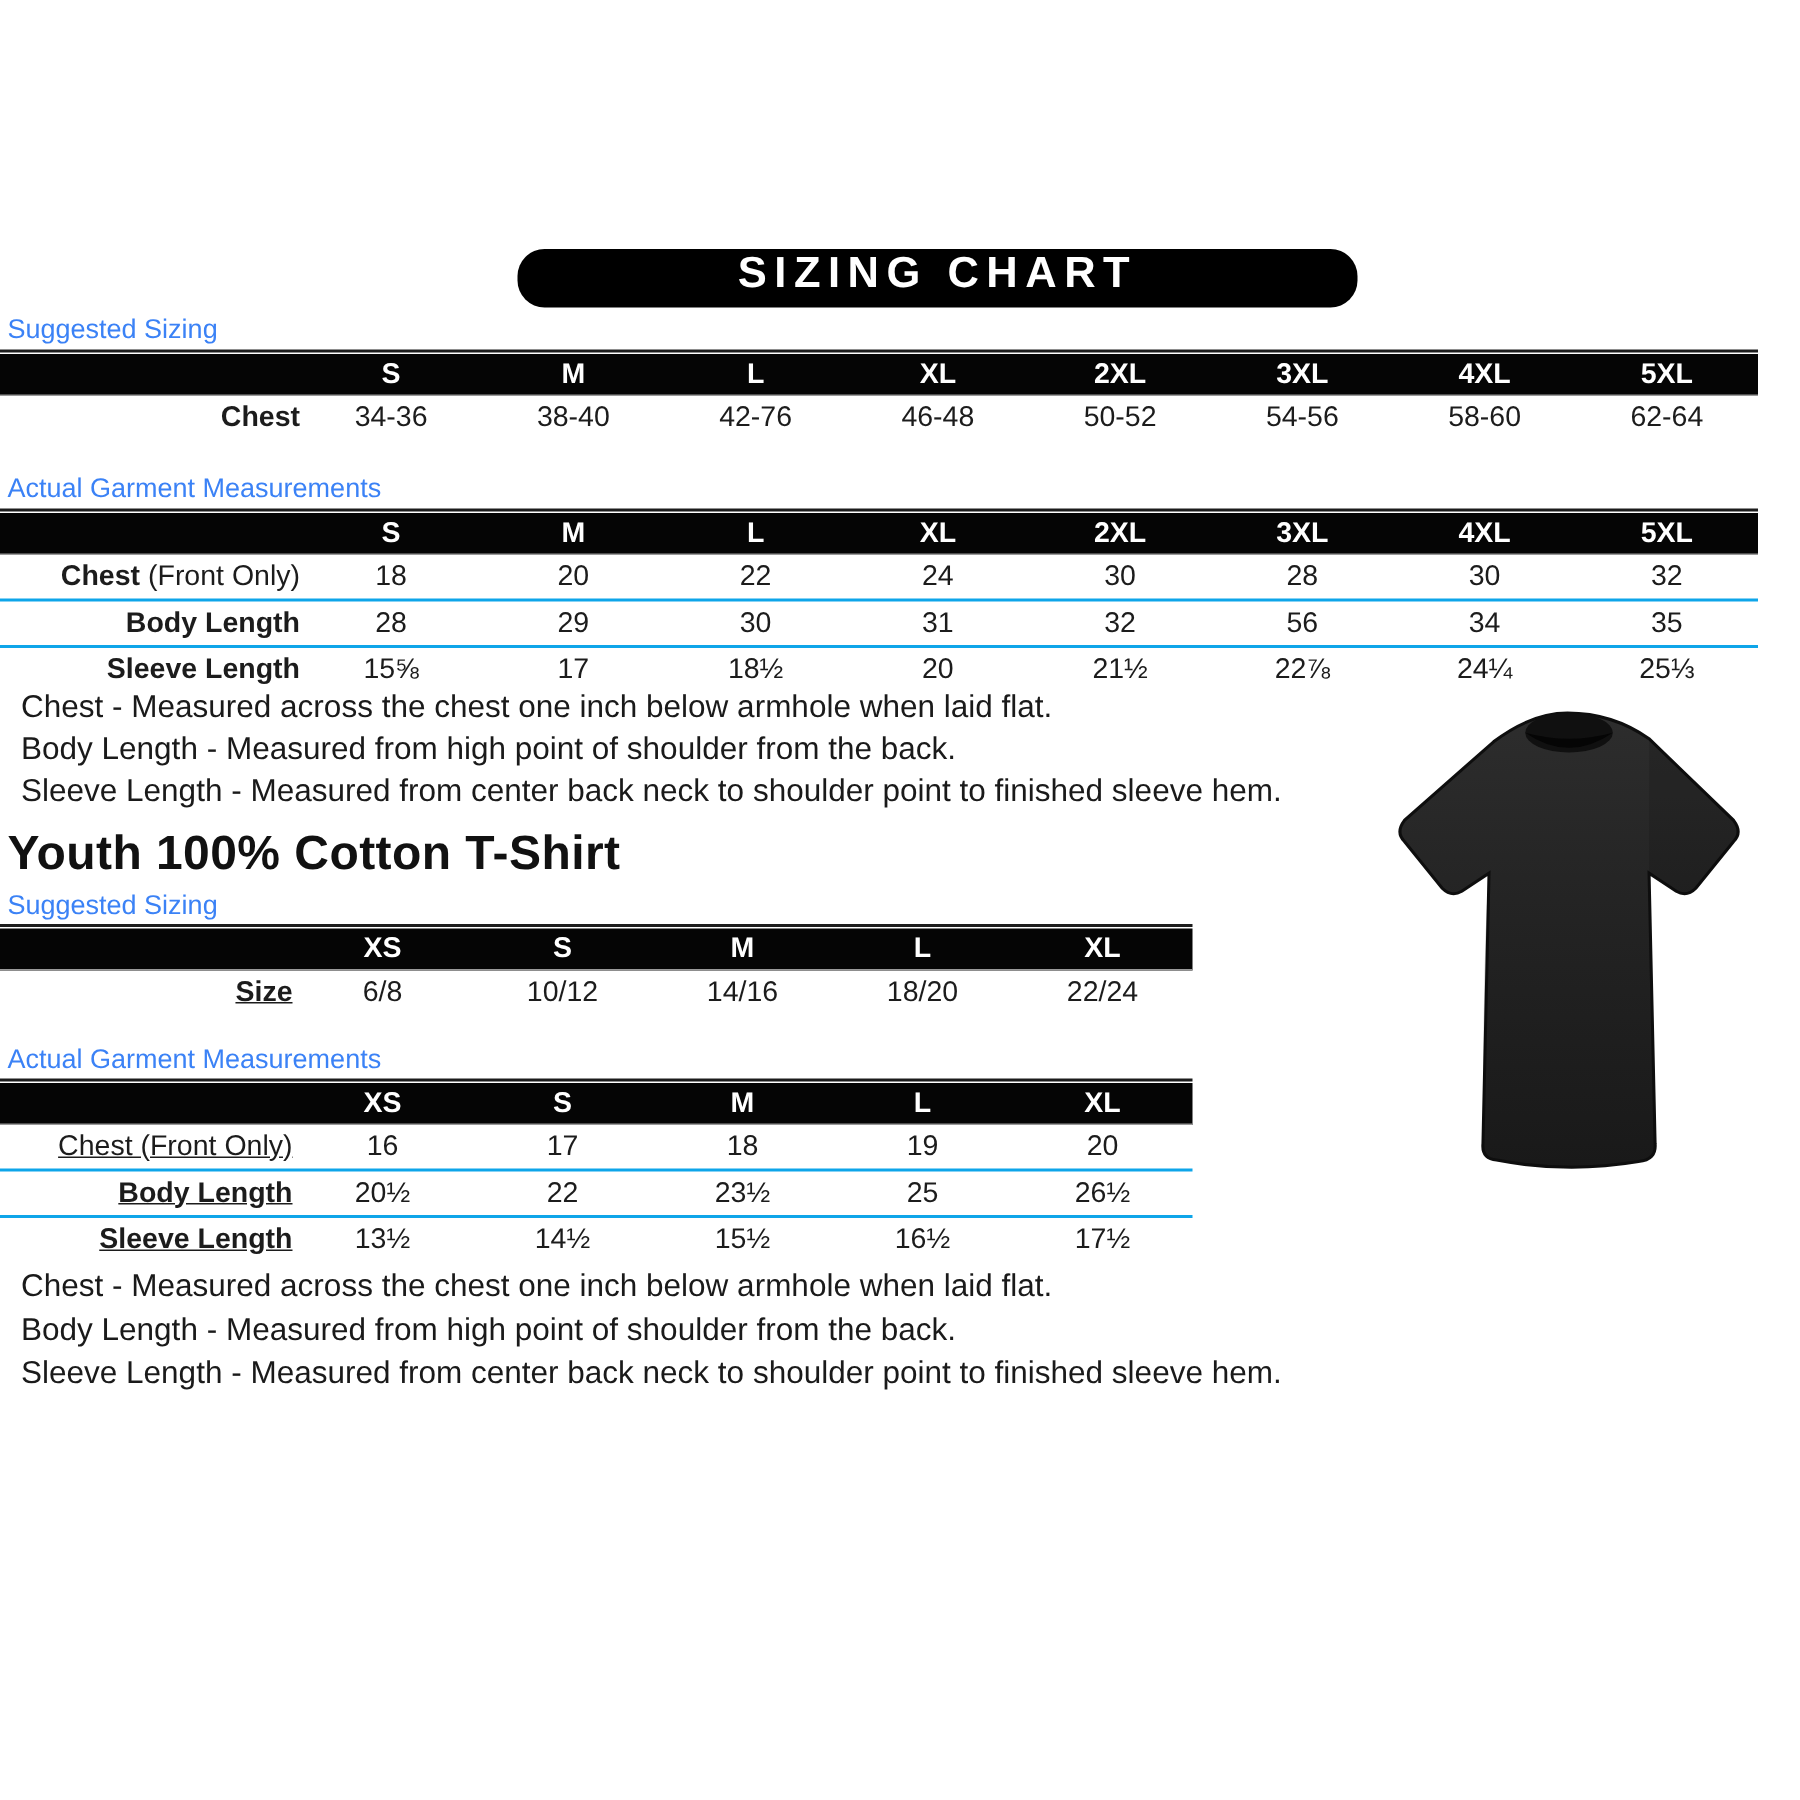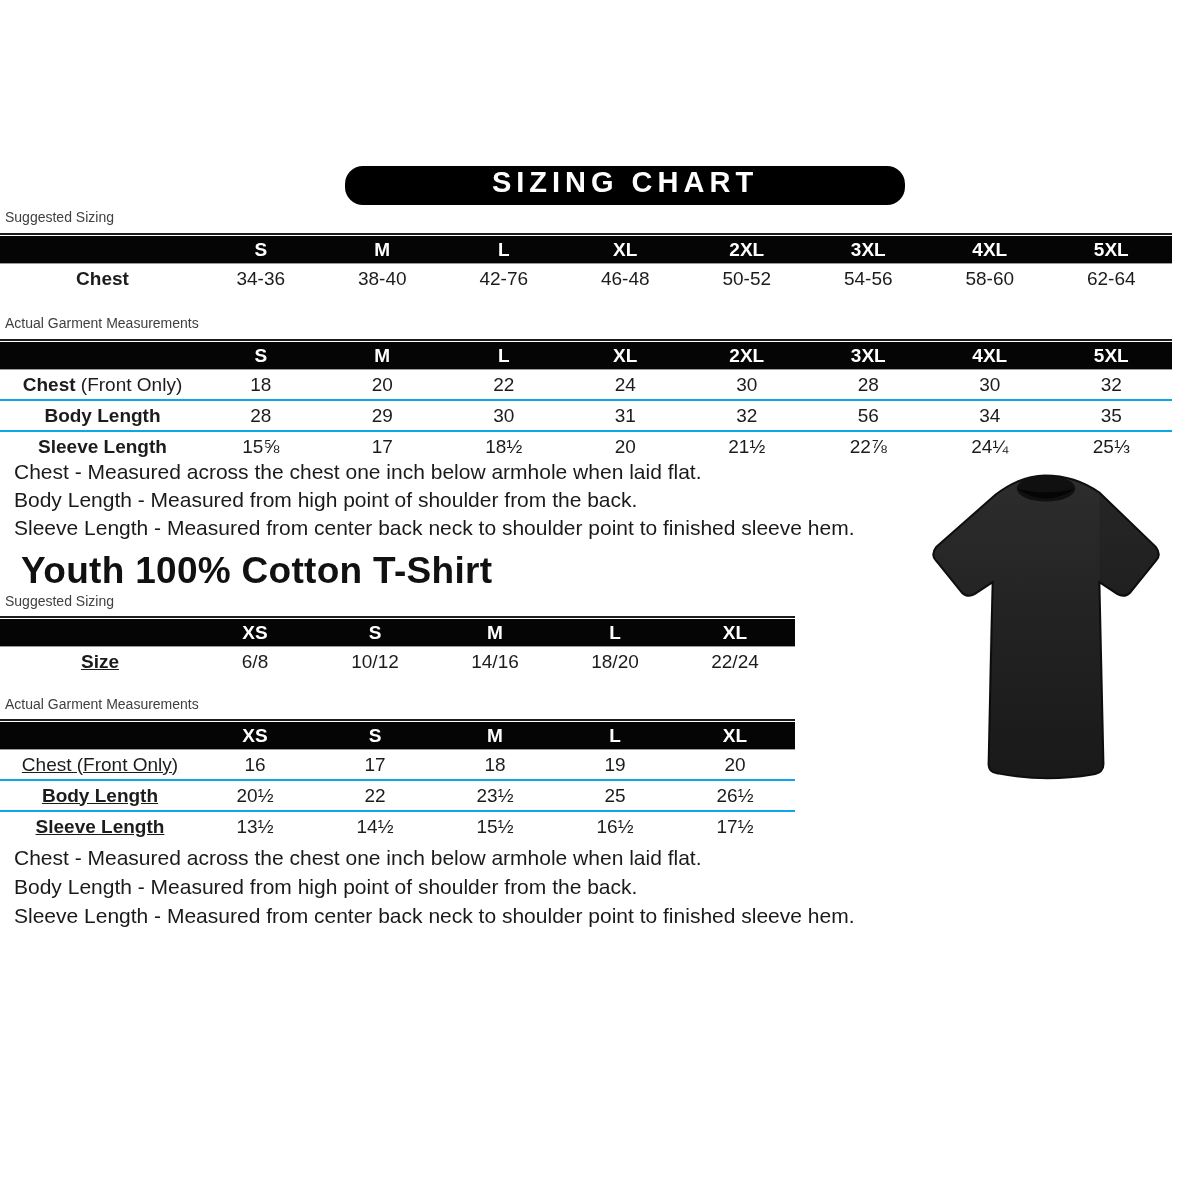--- a/index.html
+++ b/index.html
@@ -26,22 +26,22 @@
     background:#000;
     color:#fff;
     display:flex;align-items:flex-start;justify-content:center;
     font-weight:bold;
     font-size:29px;
     letter-spacing:5px;
     border-radius:18px;
   }
   .sub-label{
     position:absolute;
-    font-size:14px;
-    color:#404040;
+    font-size:18px;
+    color:#3b82f6;
   }
   
   .size-table{
     position:absolute;
     border-top:2px solid #1c1c1c;
   }
   .t-adult{width:1172px;}
   .t-youth{width:795px;}
   .trow{display:flex;align-items:center;}
   .thead{
@@ -51,21 +51,21 @@
     margin-top:1px;
     border-bottom:1px solid #9a9a9a;
   }
   .thead .cell{font-weight:bold;font-size:19px;}
   .tbody-row{height:29px;font-size:19px;color:#1c1c1c;}
   .sep{border-top:2px solid #0ea5e9;}
   .label-col{
     width:200px;
     padding-left:5px;
     box-sizing:border-box;
-    text-align:center;
+    text-align:right;
     white-space:nowrap;
   }
   .t-youth .label-col{width:195px;text-decoration:underline;}
   .cell{flex:1;text-align:center;}
   .b{font-weight:bold;}
   
   .notes{
     position:absolute;
     left:14px;
     font-size:21px;
@@ -164,21 +164,21 @@
       <div class="cell">25⅓</div>
     </div>
   </div>
 
   <div class="notes" style="top:460px;">
     <div>Chest - Measured across the chest one inch below armhole when laid flat.</div>
     <div>Body Length - Measured from high point of shoulder from the back.</div>
     <div>Sleeve Length - Measured from center back neck to shoulder point to finished sleeve hem.</div>
   </div>
 
-  <div class="section-title" style="left:21px;top:550px;font-size:37px;text-align:center;">Youth 100% Cotton T-Shirt</div>
+  <div class="section-title" style="left:5px;top:550px;font-size:32px;text-align:center;">Youth 100% Cotton T-Shirt</div>
 
   <div class="sub-label" style="left:5px;top:593px;">Suggested Sizing</div>
 
   <div class="size-table t-youth" style="left:0;top:616px;">
     <div class="trow thead">
       <div class="label-col"></div>
       <div class="cell">XS</div>
       <div class="cell">S</div>
       <div class="cell">M</div>
       <div class="cell">L</div>

